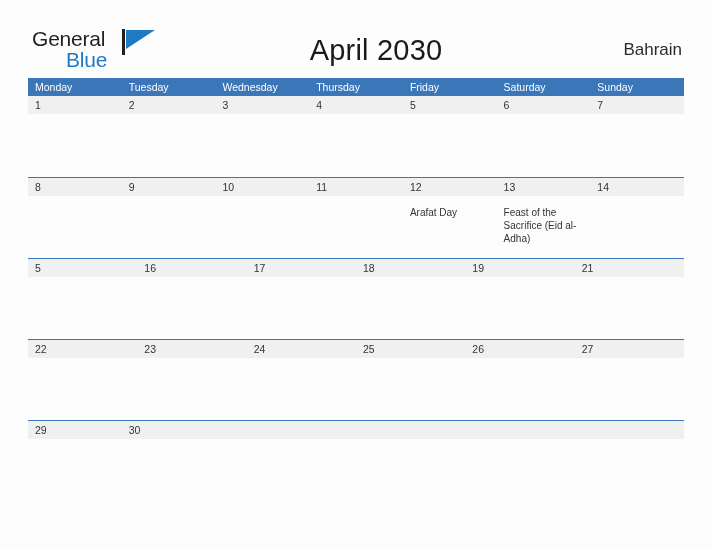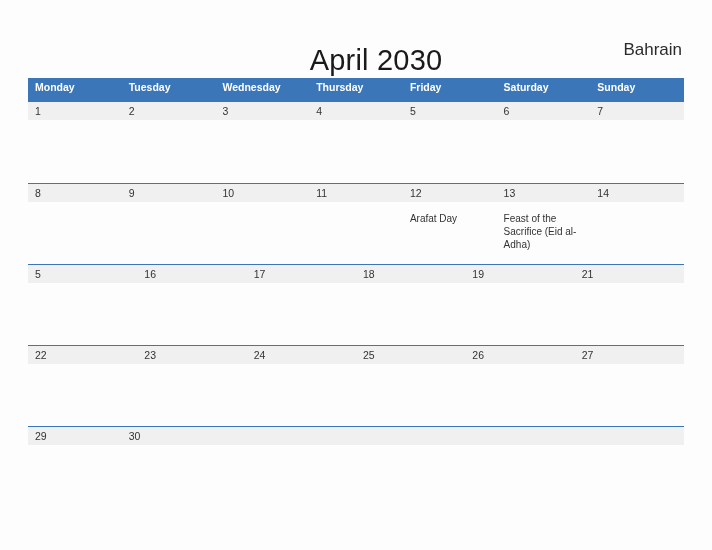--- a/index.html
+++ b/index.html
@@ -57,21 +57,21 @@
 
   .calendar-title {
     position: absolute;
     left: 0;
     right: 0;
     top: 30px;
     text-align: center;
     font-size: 29px;
     color: #1a1a1a;
     font-weight: normal;
-    margin: 14px;
+    margin: 4px;
     letter-spacing: 0.2px;
     padding-left: 40px;
   }
 
   .region-label {
     position: absolute;
     right: 30px;
     top: 40px;
     font-size: 17px;
     color: #2b2b2b;
@@ -81,22 +81,21 @@
   .calendar {
     position: absolute;
     left: 28px;
     top: 78px;
     width: 656px;
   }
 
   .weekday-header {
     display: flex;
     background: #3a76b8;
-    height: 24px;
-    font-weight: bold;
+    height: 18px;
   }
   .weekday-cell {
     flex: 1 1 0;
     color: #ffffff;
     font-size: 10.5px;
     line-height: 18px;
     padding-left: 7px;
     box-sizing: border-box;
     overflow: hidden;
     white-space: nowrap;
@@ -150,20 +149,28 @@
   }
   .day-cell.empty .day-number {
     visibility: hidden;
   }
 </style>
 </head>
 <body>
 
 <div class="page-header">
 
+  <div class="brand-logo">
+    <span class="brand-line1">General</span>
+    <span class="brand-line2">Blue</span>
+    <svg class="brand-mark" viewBox="0 0 34 26" xmlns="http://www.w3.org/2000/svg">
+      <rect x="0" y="0" width="3" height="26" fill="#231f20"></rect>
+      <polygon points="4,1 33,1 4,20" fill="#1f7ac4"></polygon>
+    </svg>
+  </div>
 
   <h1 class="calendar-title">April 2030</h1>
 
   <div class="region-label">Bahrain</div>
 
 </div>
 
 <div class="calendar">
 
   <div class="weekday-header">

